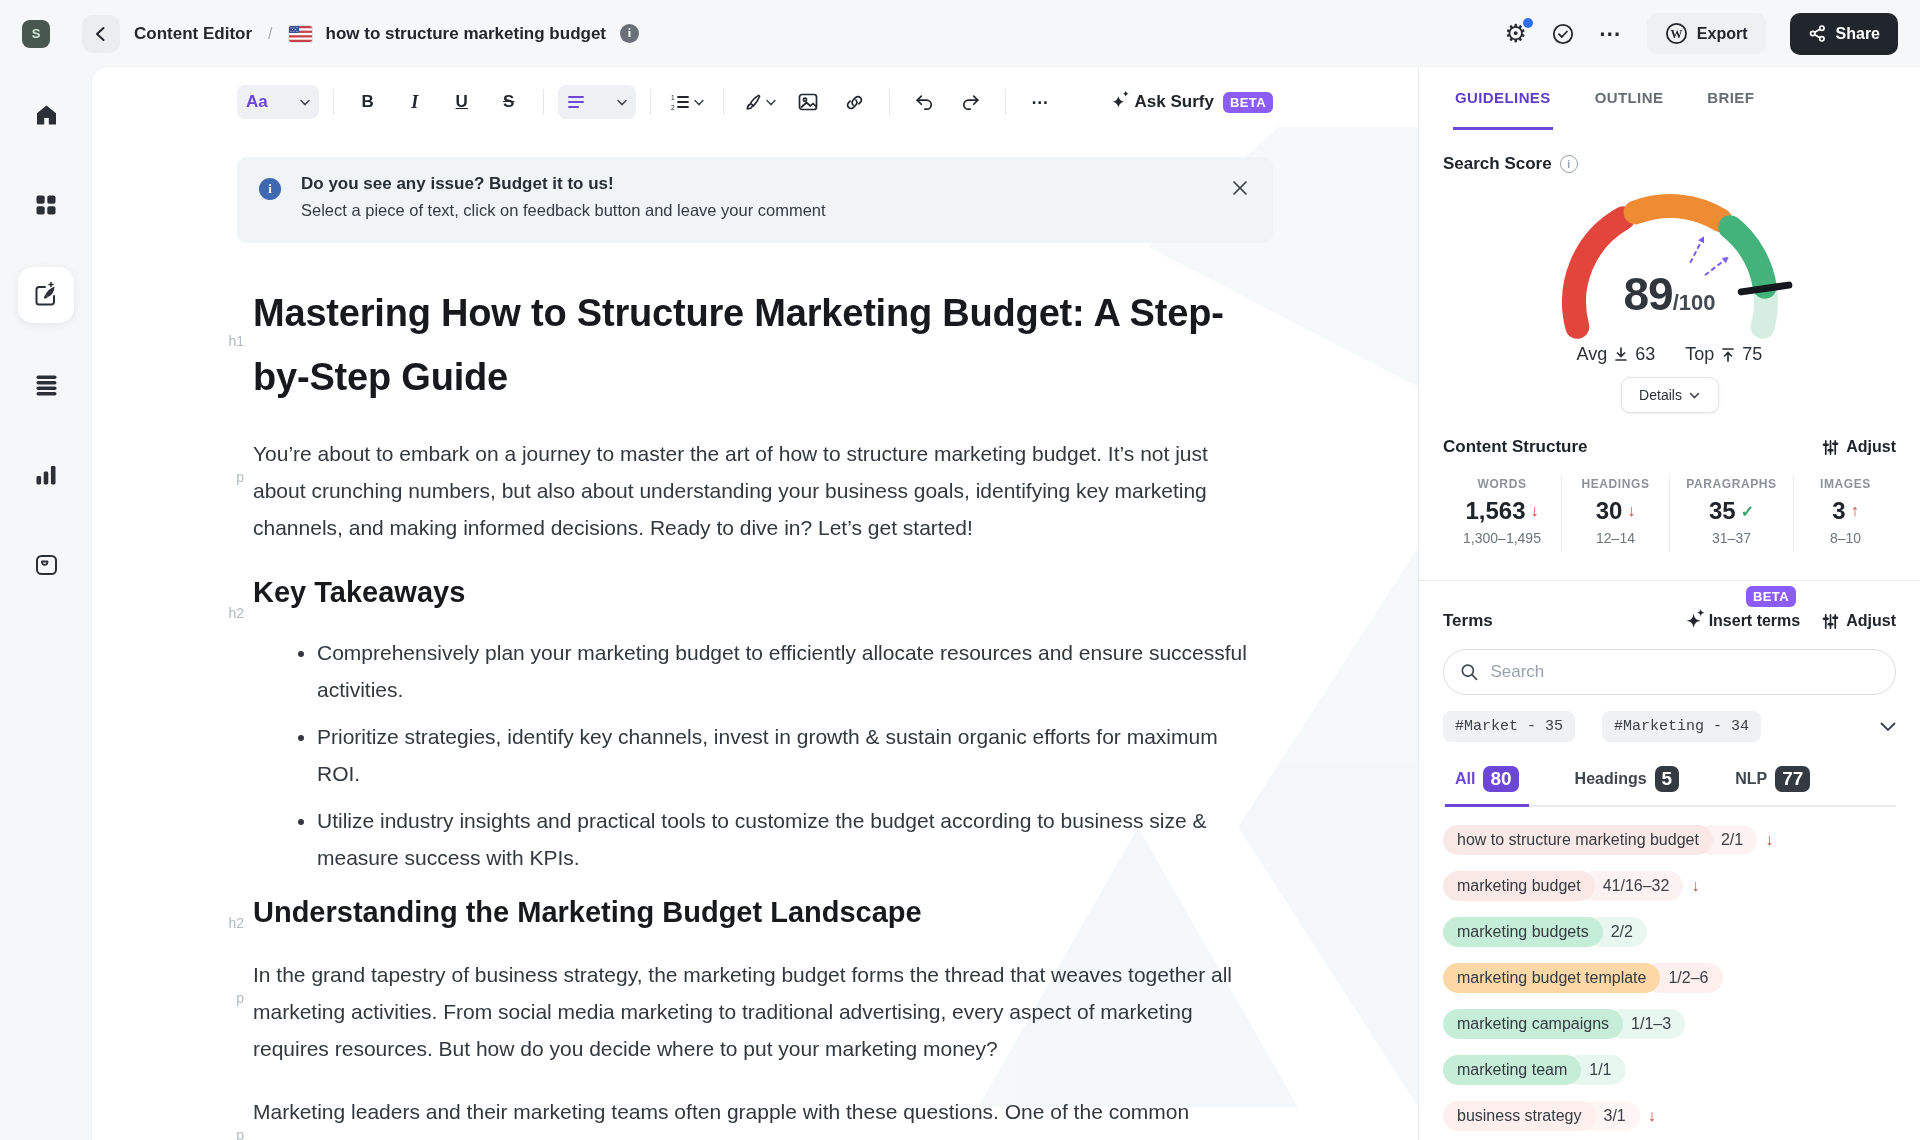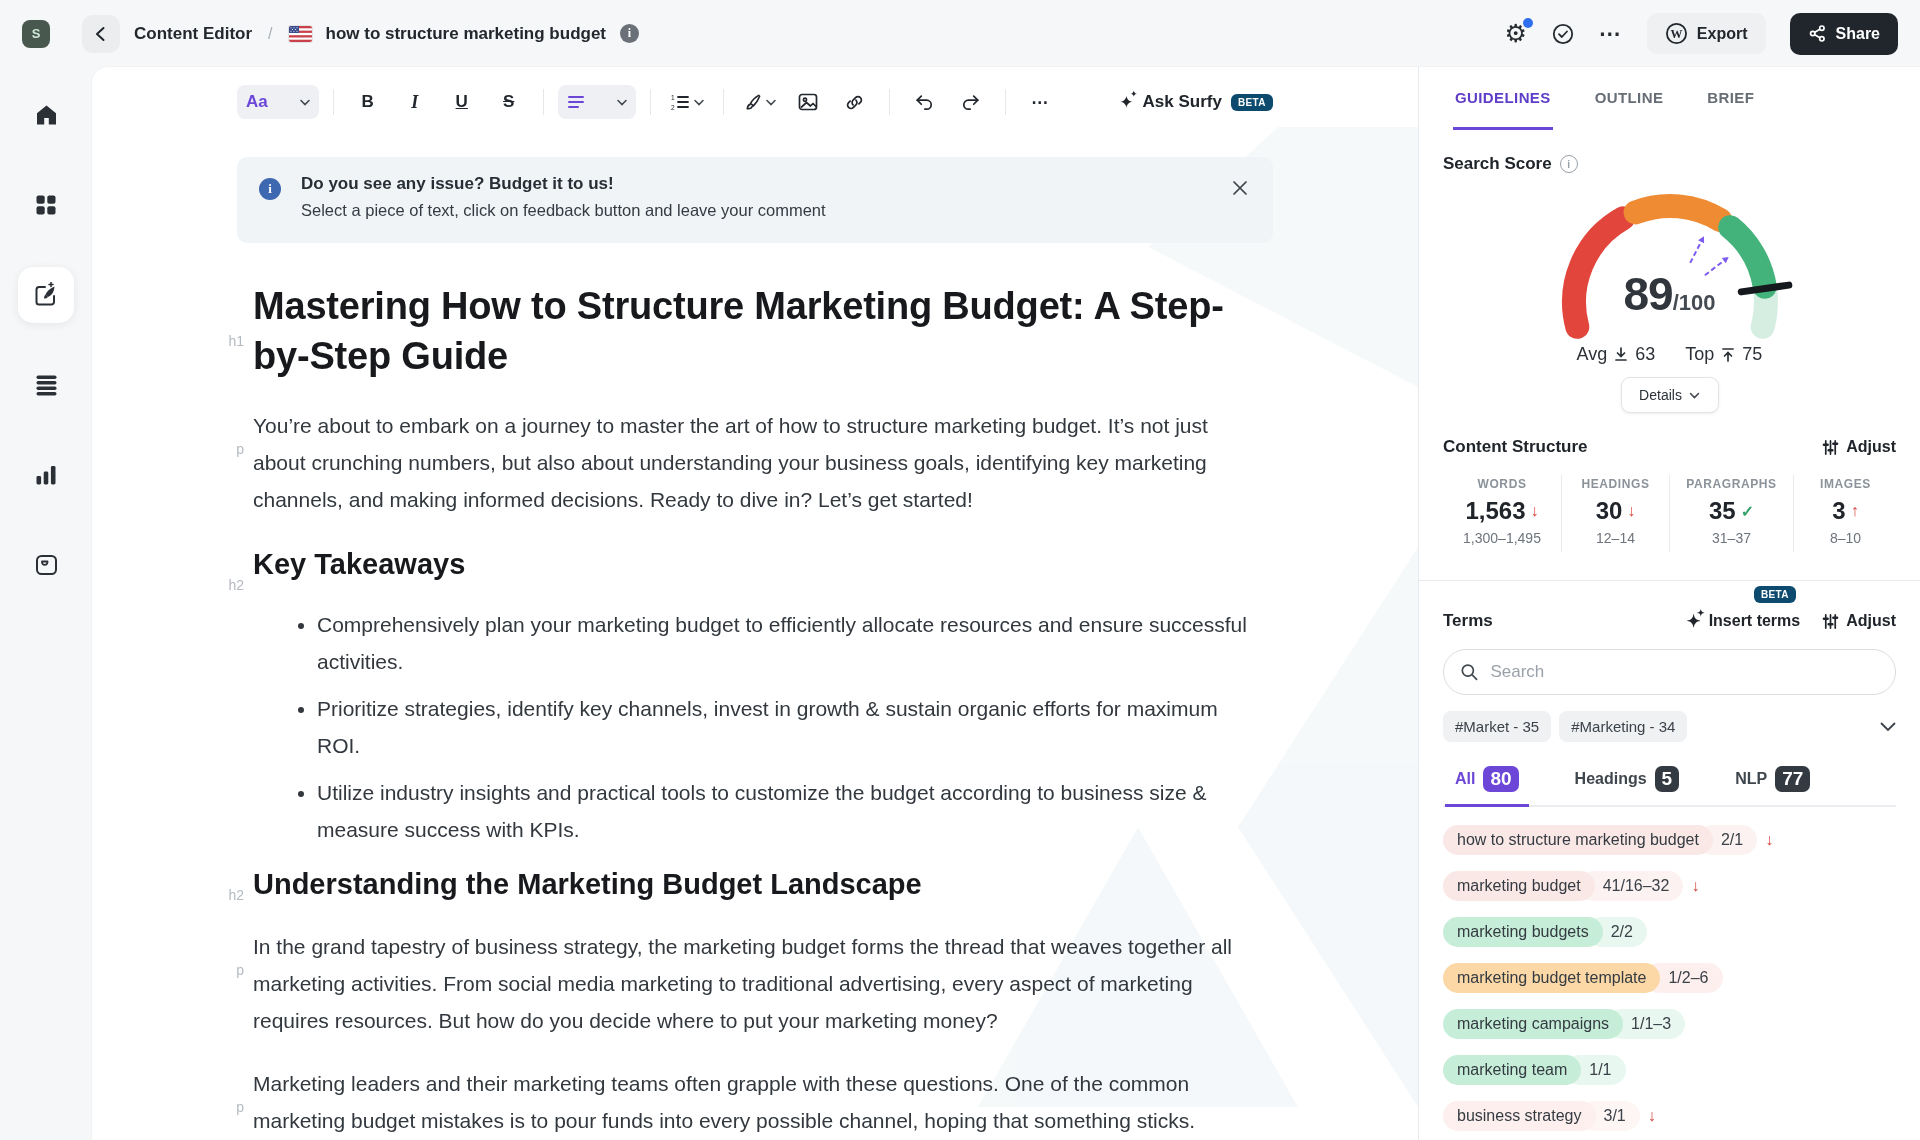--- a/index.html
+++ b/index.html
@@ -40,32 +40,32 @@
   .tb-accent{color:#6b46d7;font-weight:700;}
   .tb-b{font-weight:800;}
   .tb-i{font-style:italic;font-weight:700;font-family:"Liberation Serif",serif;font-size:18px;}
   .tb-u{text-decoration:underline;font-weight:600;}
   .tb-s{text-decoration:line-through;font-weight:600;}
   .undo-redo{font-size:20px;font-weight:400;}
   .ask-surfy{margin-left:auto;display:flex;align-items:center;gap:9px;cursor:pointer;}
   .sparkle{position:relative;font-size:17px;line-height:1;color:#21262c;}
   .sparkle small{position:absolute;font-size:9px;right:-4px;top:-4px;}
   .ask-label{font-size:17px;font-weight:700;color:#21262c;}
-  .beta-badge{background:#0c4a6e;color:#fff;font-size:10px;font-weight:700;padding:3px 7px;border-radius:6px;letter-spacing:.4px;}
+  .beta-badge{background:#8b5cf6;color:#fff;font-size:13px;font-weight:700;padding:3px 7px;border-radius:6px;letter-spacing:.4px;}
   
   .banner{margin:20px 12px 0;height:86px;background:#f1f4f7;border-radius:10px;position:relative;box-sizing:border-box;padding:17px 24px 0 64px;}
   .banner-icon{position:absolute;left:22px;top:21px;width:22px;height:22px;border-radius:50%;background:#3e68b0;color:#fff;display:flex;align-items:center;justify-content:center;font-size:13px;font-weight:700;font-family:"Liberation Serif",serif;}
   .banner-title{font-size:17px;font-weight:700;color:#272e35;}
   .banner-sub{font-size:16.5px;color:#343b42;margin-top:7px;}
   .banner-close{position:absolute;right:24px;top:22px;cursor:pointer;}
   
   .doc{padding:0 28px;position:relative;font-size:21px;color:#32383e;}
   .block{position:relative;}
   .blk-label{position:absolute;left:-47px;width:38px;text-align:right;font-size:14px;color:#b4bac1;}
-  h1.doc-h1{margin:38px 0 0;font-size:38px;line-height:50px;font-weight:800;color:#17191c;letter-spacing:-.2px;}
+  h1.doc-h1{margin:38px 0 0;font-size:38px;line-height:64px;font-weight:800;color:#17191c;letter-spacing:-.2px;}
   h2.doc-h2{margin:28px 0 0;font-size:29px;line-height:36px;font-weight:800;color:#17191c;}
   p.doc-p{margin:26px 0 0;line-height:37px;}
   ul.doc-ul{margin:24px 0 0;padding:0 0 0 64px;}
   ul.doc-ul li{line-height:37px;margin-bottom:10px;}
   
   .panel{position:absolute;left:1326px;top:0;width:502px;height:1073px;border-left:1px solid #e7e9ec;box-sizing:border-box;padding:0 24px;overflow:hidden;background:#fff;}
   .panel-tabs{display:flex;gap:40px;height:63px;align-items:center;padding:0 10px;}
   .panel-tab{font-size:15px;font-weight:700;letter-spacing:.4px;color:#666d75;cursor:pointer;height:100%;display:flex;align-items:center;border-bottom:3px solid transparent;box-sizing:border-box;padding:0 2px;}
   .panel-tab.active{color:#5f3dc9;border-bottom-color:#6b46d7;}
   .score-head{margin-top:24px;display:flex;align-items:center;gap:8px;}
@@ -90,21 +90,21 @@
   .ind-check{color:#34a26a;}
   .stat-range{margin-top:5px;font-size:14px;color:#6d747b;}
   .panel-divider{height:1px;background:#e9ebee;margin:28px -24px 0;}
   .terms-head{margin-top:30px;display:flex;align-items:center;justify-content:space-between;position:relative;}
   .terms-actions{display:flex;align-items:center;gap:22px;position:relative;}
   .insert-terms{display:flex;align-items:center;gap:8px;font-size:16px;font-weight:700;color:#20252b;cursor:pointer;}
   .beta-float{position:absolute;top:-26px;right:100px;}
   .search-box{margin-top:18px;height:46px;border:1.5px solid #d9dde1;border-radius:24px;display:flex;align-items:center;padding:0 16px;gap:10px;box-sizing:border-box;background:#fff;}
   .search-box input{border:0;outline:0;font-size:17px;color:#2b3137;font-family:"Liberation Sans",sans-serif;width:100%;background:transparent;}
   .search-box input::placeholder{color:#9aa1a9;}
-  .chips-row{margin-top:16px;display:flex;align-items:center;gap:8px;}
+  .chips-row{margin-top:16px;display:flex;align-items:center;gap:27px;font-family:Liberation Mono, monospace;}
   .chip{background:#f0f1f3;border-radius:8px;padding:7px 12px;font-size:15px;color:#3b4249;cursor:pointer;white-space:nowrap;}
   .chips-caret{margin-left:auto;cursor:pointer;}
   .term-tabs{margin-top:24px;display:flex;gap:36px;border-bottom:2px solid #eaecef;padding:0 2px;}
   .term-tab{display:flex;align-items:center;gap:8px;font-size:16px;font-weight:700;color:#3f464d;padding:0 10px 12px;cursor:pointer;border-bottom:3px solid transparent;margin-bottom:-2px;justify-content:flex-end;}
   .term-tab.active{color:#6b46d7;border-bottom-color:#6b46d7;}
   .count-badge{font-size:19px;font-weight:700;color:#fff;background:#343a41;border-radius:7px;padding:2px 7px;}
   .term-tab.active .count-badge{background:#6b46d7;}
   .term-list{margin-top:16px;}
   .term-row{display:flex;align-items:center;margin-bottom:12px;height:34px;}
   .term-pill{position:relative;z-index:1;border-radius:17px;padding:6px 14px;font-size:16px;color:#343b42;white-space:nowrap;cursor:pointer;}

